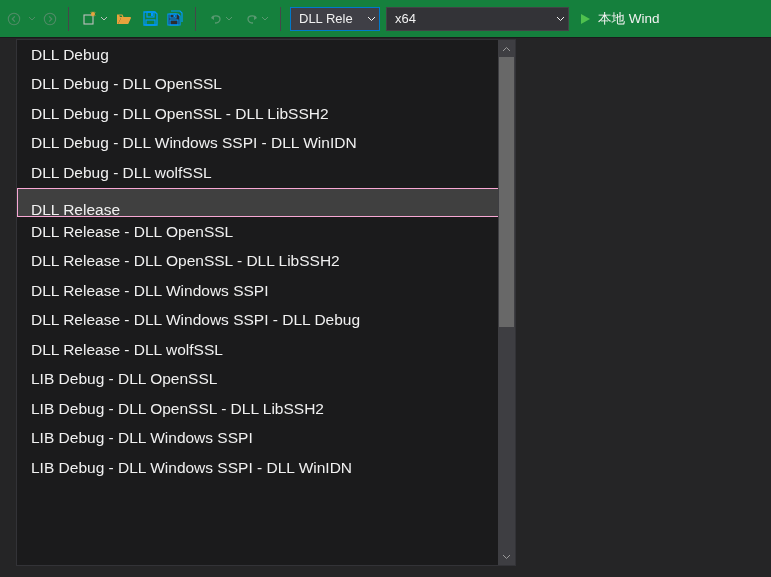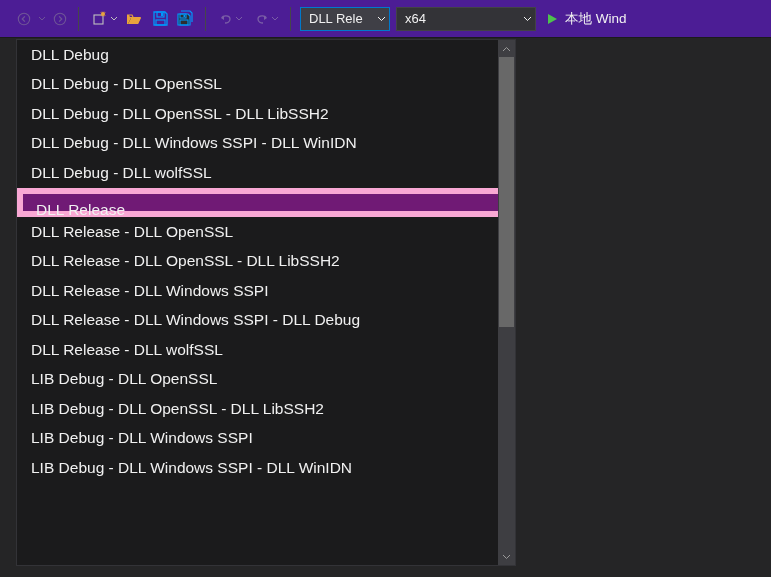--- a/index.html
+++ b/index.html
@@ -13,23 +13,23 @@
       font-size: 13px;
       color: #f1f1f1;
       overflow: hidden;
       width: 771px;
       height: 577px;
     }
     .toolbar {
       display: flex;
       align-items: center;
       height: 38px;
-      background: #4c1d95;
+      background: #15803d;
       border-bottom: 1px solid #1b1b1c;
-      padding: 0 12px;
+      padding: 0 2px;
     }
     .nav-arrow {
       width: 22px;
       height: 22px;
       display: flex;
       align-items: center;
       justify-content: center;
       opacity: 0.45;
       margin: 0 1px;
     }
@@ -94,21 +94,21 @@
       margin-left: 4px;
       width: 8px;
       display: flex;
       align-items: center;
       justify-content: center;
     }
     .combo-config {
       width: 90px;
     }
     .combo-platform {
-      width: 140px;
+      width: 183px;
     }
     .run-btn {
       display: flex;
       align-items: center;
       height: 24px;
       margin-left: 6px;
       color: #f1f1f1;
     }
     .play-icon {
       color: #4ec14e;
@@ -135,22 +135,22 @@
       height: 29.5px;
       display: flex;
       align-items: center;
       padding: 0 8px 0 14px;
       font-size: 15.5px;
       color: #f1f1f1;
       cursor: default;
       white-space: nowrap;
     }
     .dropdown-item.selected {
-      background: #701a75;
-      border: 6px solid #f9a8d4;
+      background: #404040;
+      border: 1px solid #f9a8d4;
       padding: 16px 7px 0 13px;
     }
     .scrollbar {
       position: absolute;
       right: 0;
       top: 0;
       width: 17px;
       height: 100%;
       background: #3e3e42;
       display: flex;

